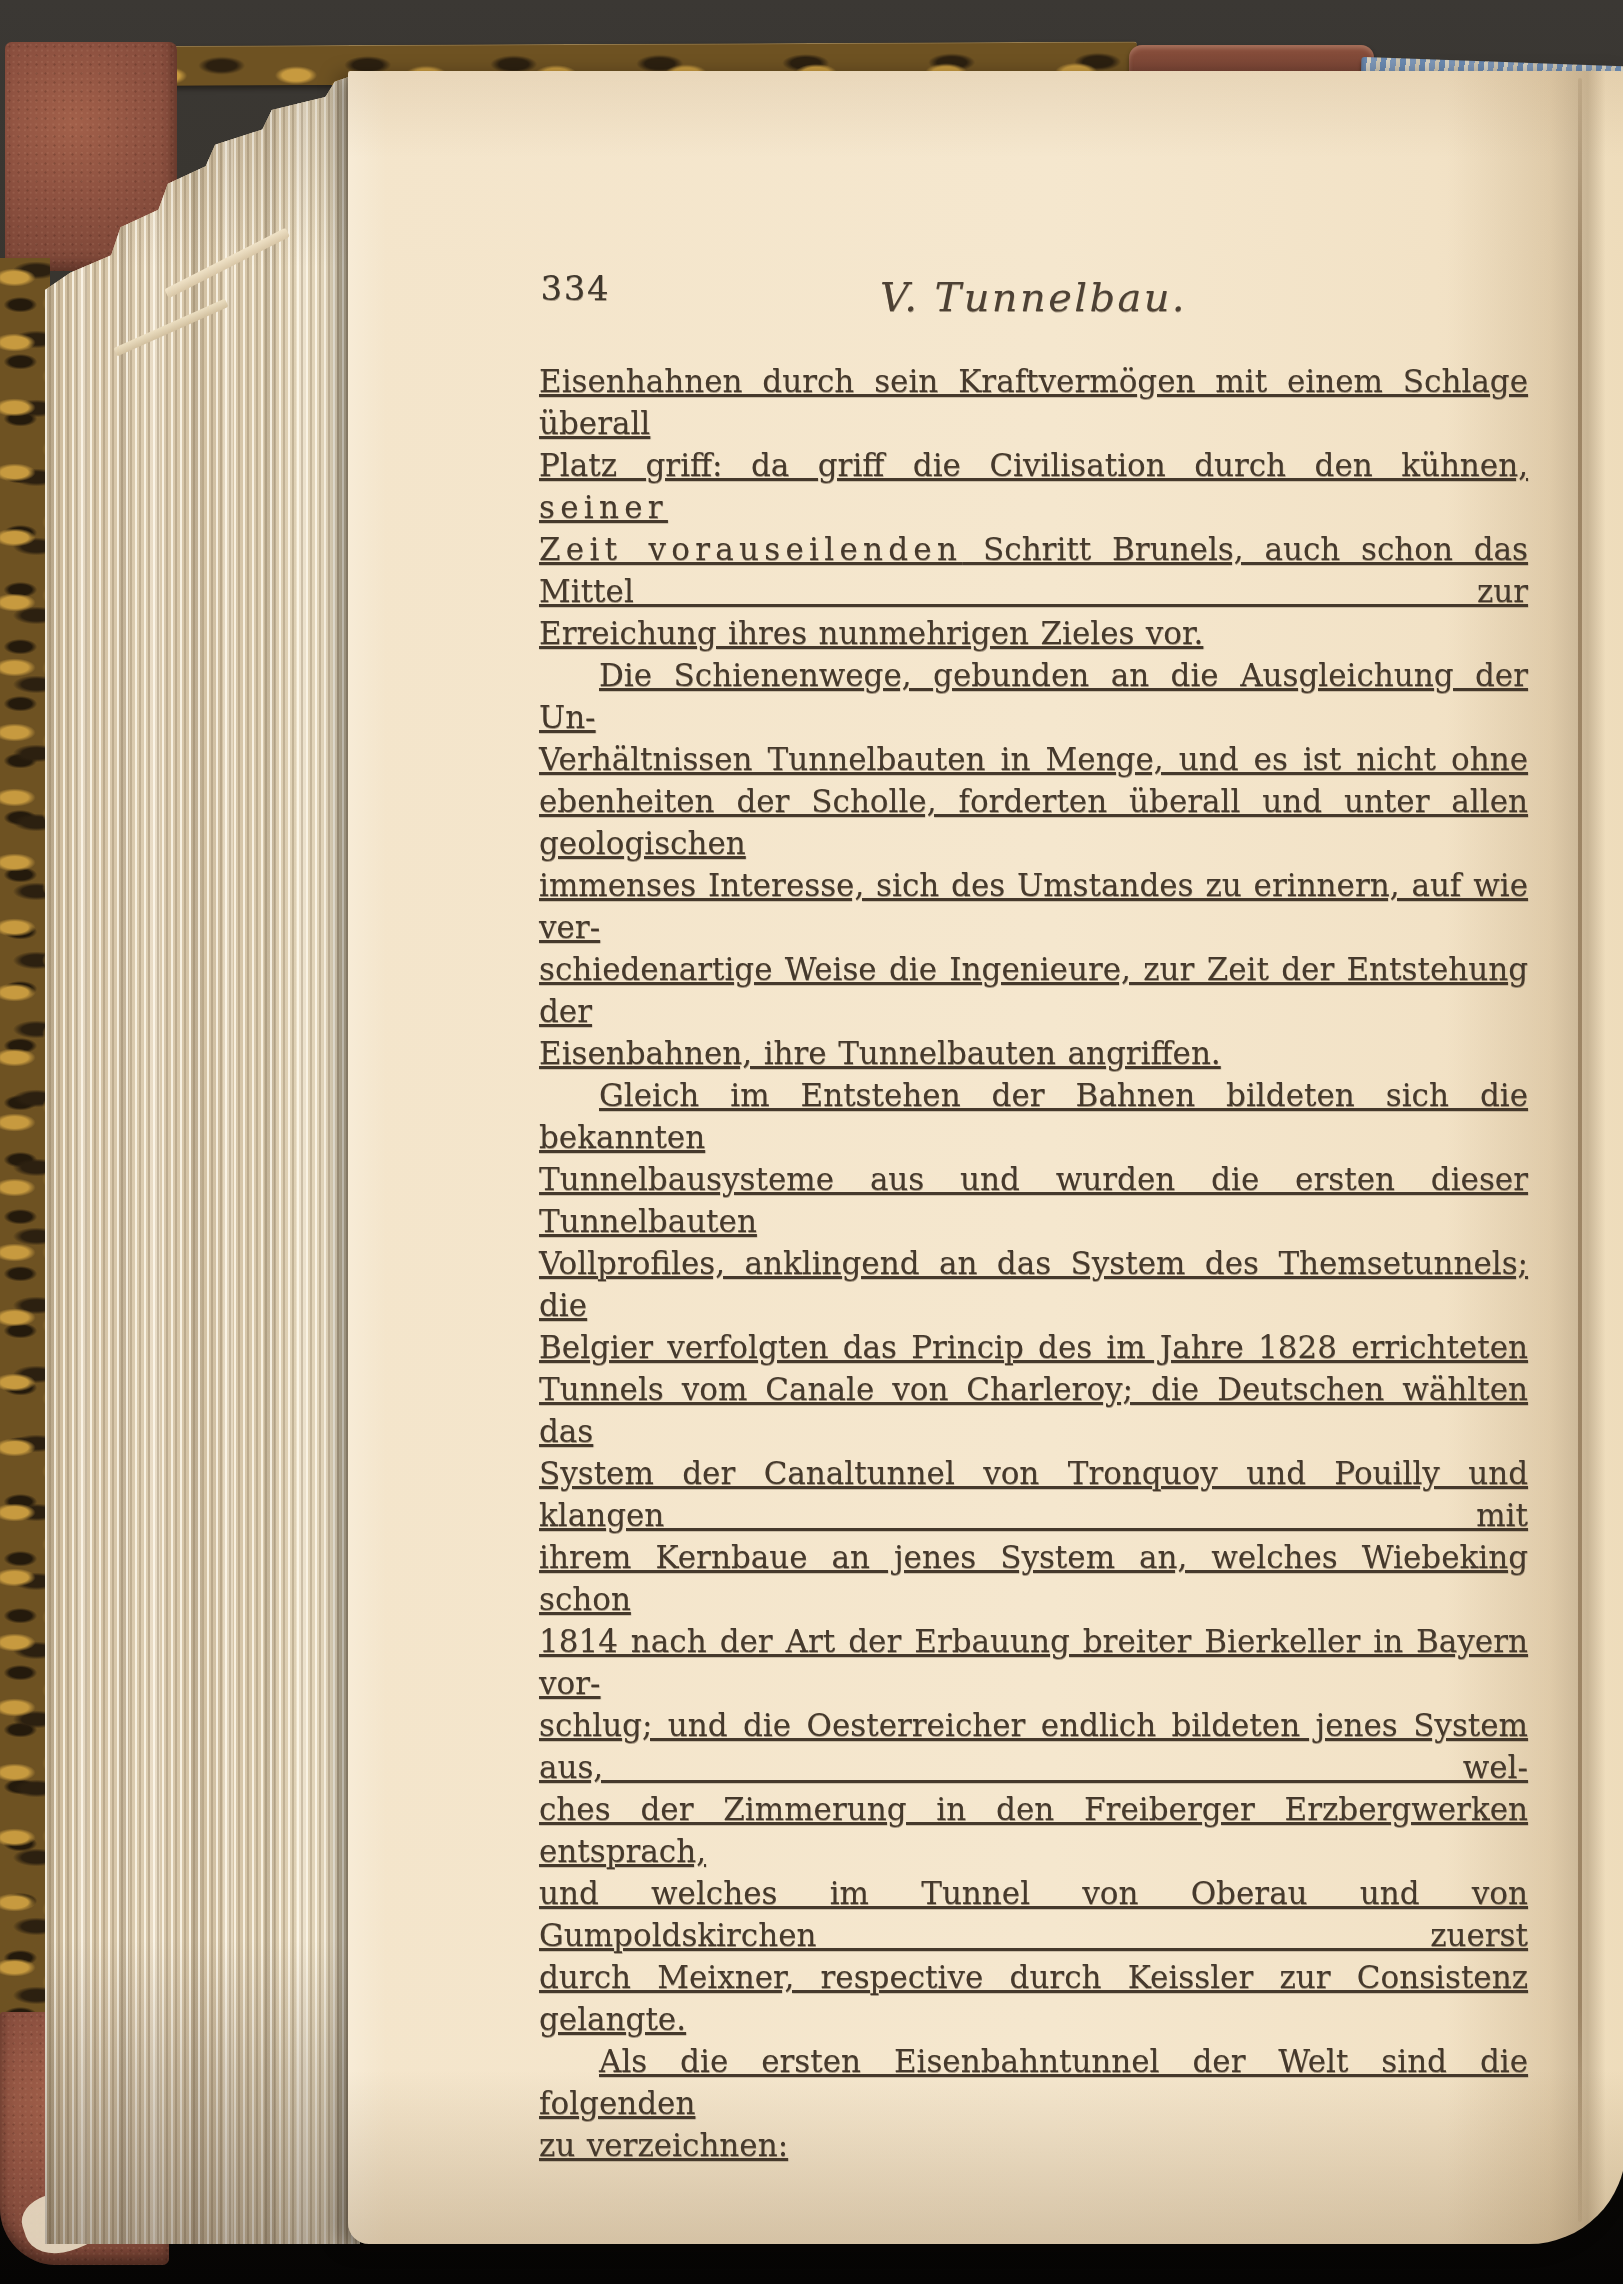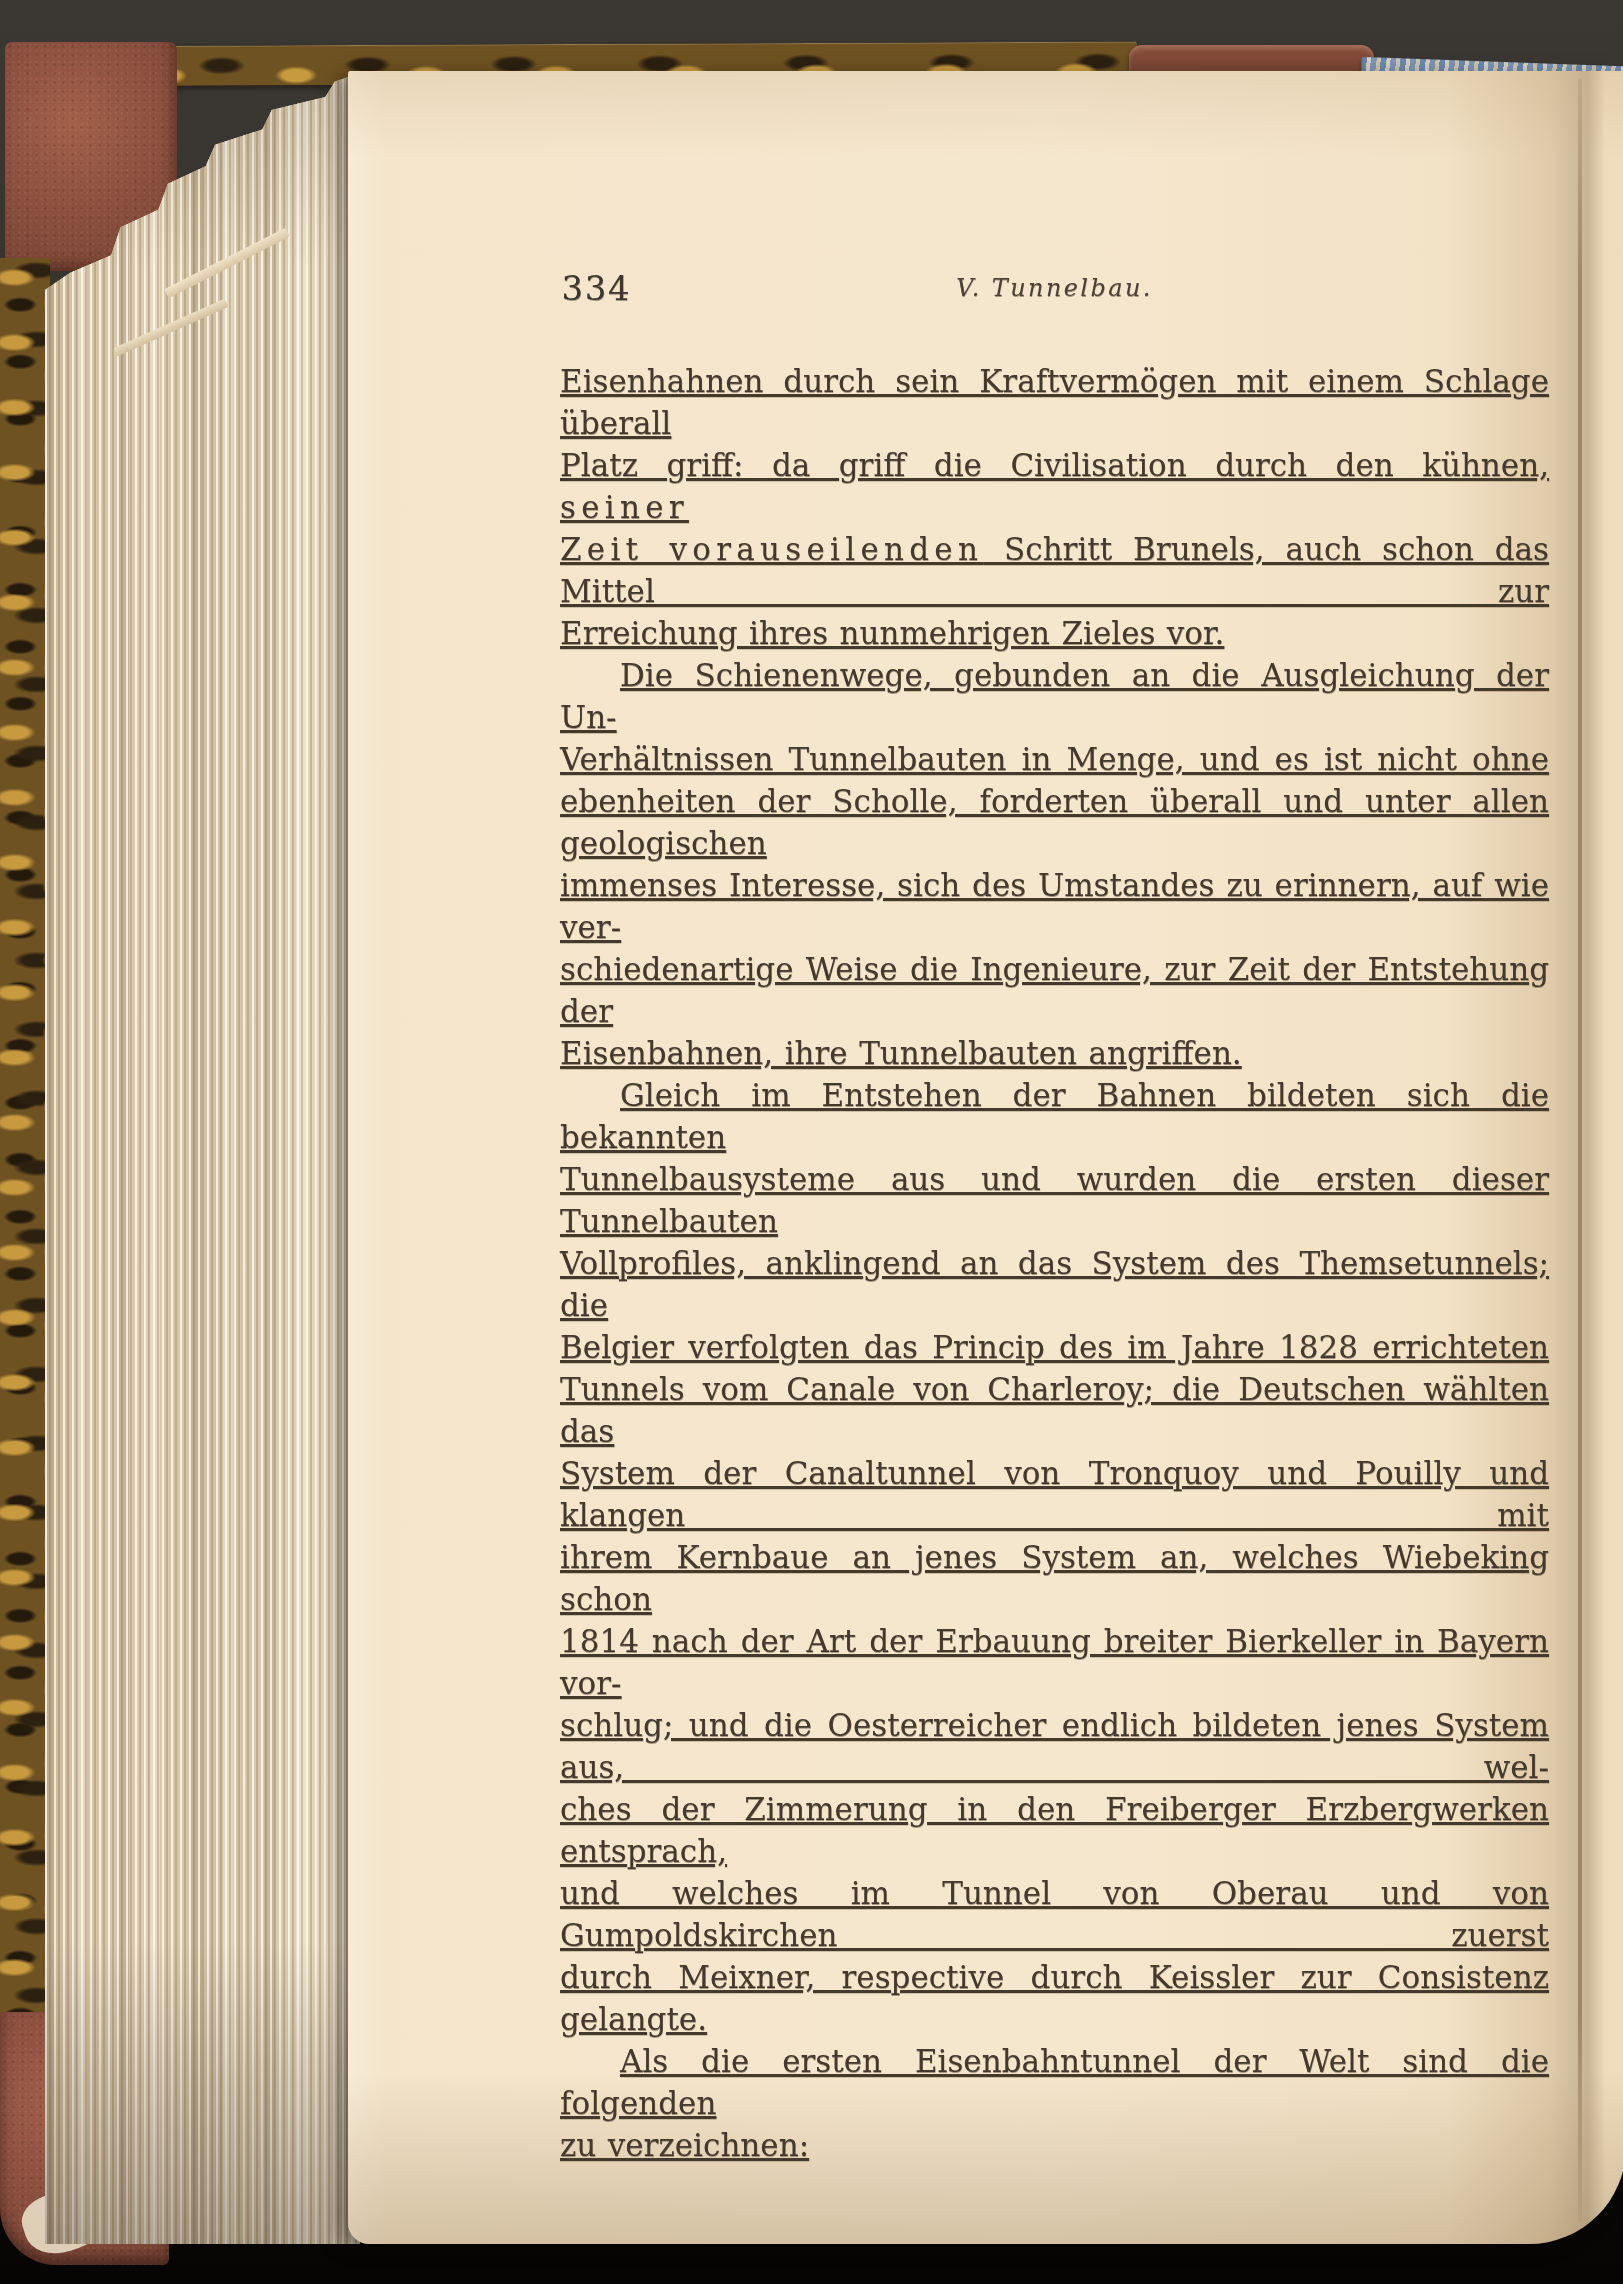--- a/index.html
+++ b/index.html
@@ -64,25 +64,25 @@
     background-image:
       linear-gradient(180deg, rgba(190,160,120,.22) 0, rgba(0,0,0,0) 4%, rgba(0,0,0,0) 92%, rgba(130,100,60,.28) 100%),
       linear-gradient(90deg, rgba(255,252,244,.28) 0, rgba(0,0,0,0) 3%, rgba(0,0,0,0) 86%, rgba(150,115,70,.18) 94%, rgba(90,65,35,.26) 97%, rgba(0,0,0,0) 98.4%),
       linear-gradient(90deg,#f4e5cb,#f5e7ce 55%,#f2e2c6 85%,#eedcbb 100%);
     box-shadow:-9.7px 4px 19.5px rgba(10,6,2,.35);}
   .crease{position:absolute;left:1578px;top:78px;width:4px;height:2144px;z-index:5;border-radius:2.4px;
     background:linear-gradient(180deg, rgba(110,82,50,.12), rgba(110,82,50,.5) 10%, rgba(110,82,50,.5) 90%, rgba(110,82,50,.08));}
   
   .text-layer{position:absolute;left:539px;top:258px;width:989px;z-index:6;
     font-family:"DejaVu Serif", serif;color:#45392c;
-    text-shadow:0.3px 0.5px 0.6px rgba(70,55,40,.45);margin-left:21px;}
+    text-shadow:0.3px 0.5px 0.6px rgba(70,55,40,.45);}
   .header{position:relative;height:102px;}
   .page-num{position:absolute;left:1.6px;top:9.7px;font-size:34px;letter-spacing:1.6px;color:#3f372c;}
   .running-title{position:absolute;left:0;right:0;top:16px;text-align:center;font-style:italic;
-    font-size:24px;letter-spacing:2.4px;color:#4d4134;}
+    font-size:40px;letter-spacing:2.4px;color:#4d4134;}
   .body-text{position:absolute;left:0;top:102px;width:989px;font-size:31px;line-height:42px;word-spacing:1.6px;}
   .para{margin:0;}
   .line{text-align:justify;text-align-last:justify;text-decoration:underline;}
   .line.last{text-align-last:left;}
   .line.indent{text-indent:60px;}
   .spaced{letter-spacing:0.17em;}
 </style>
 </head>
 <body>
 

